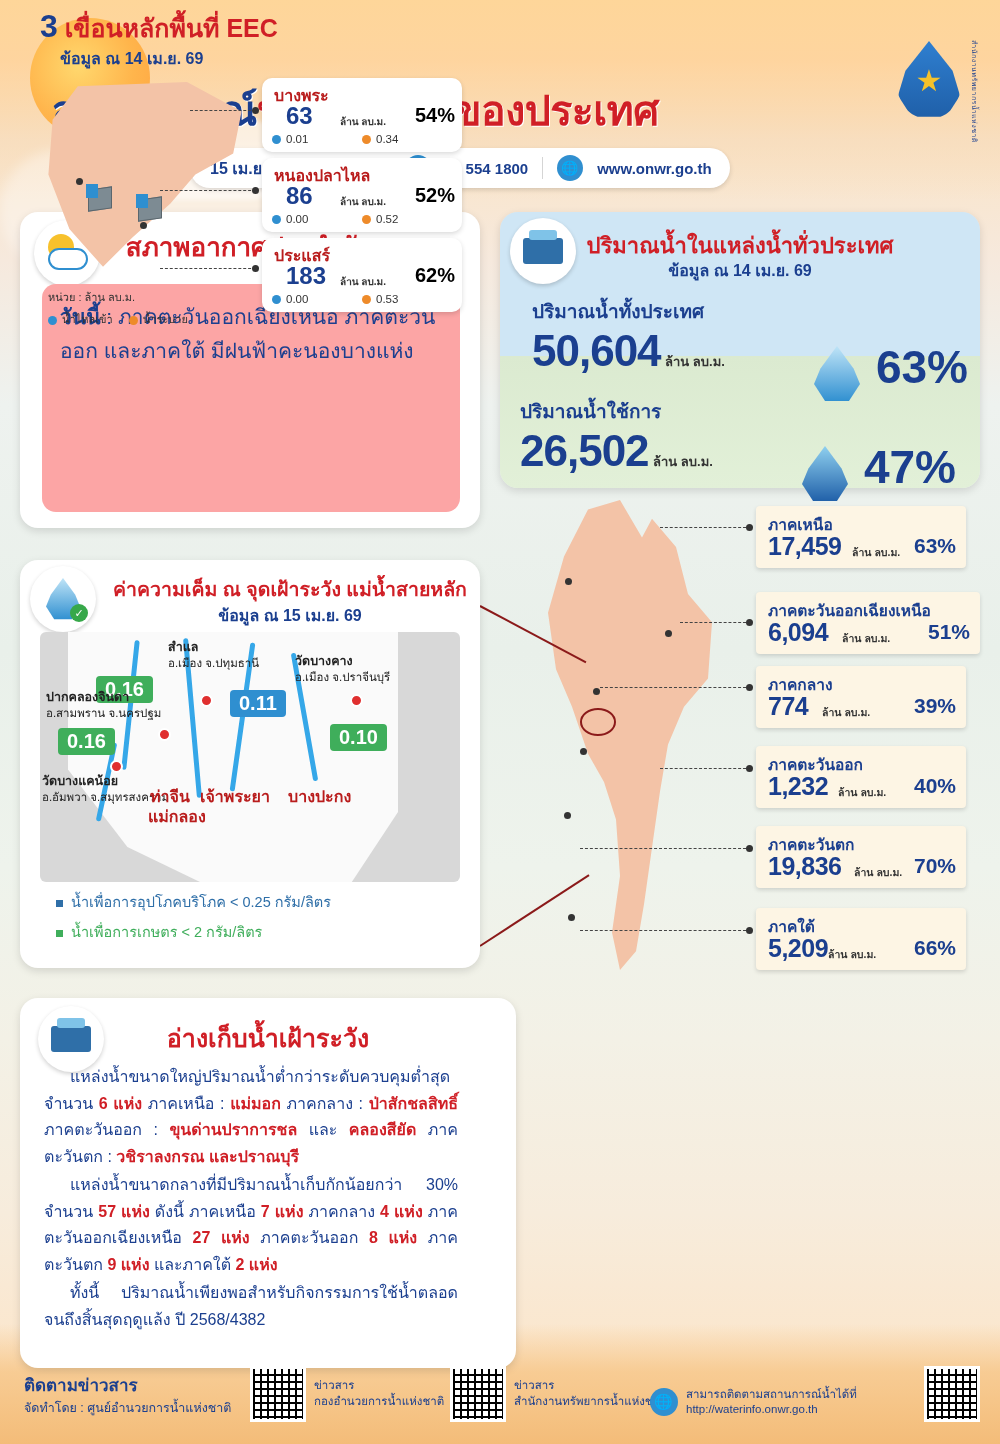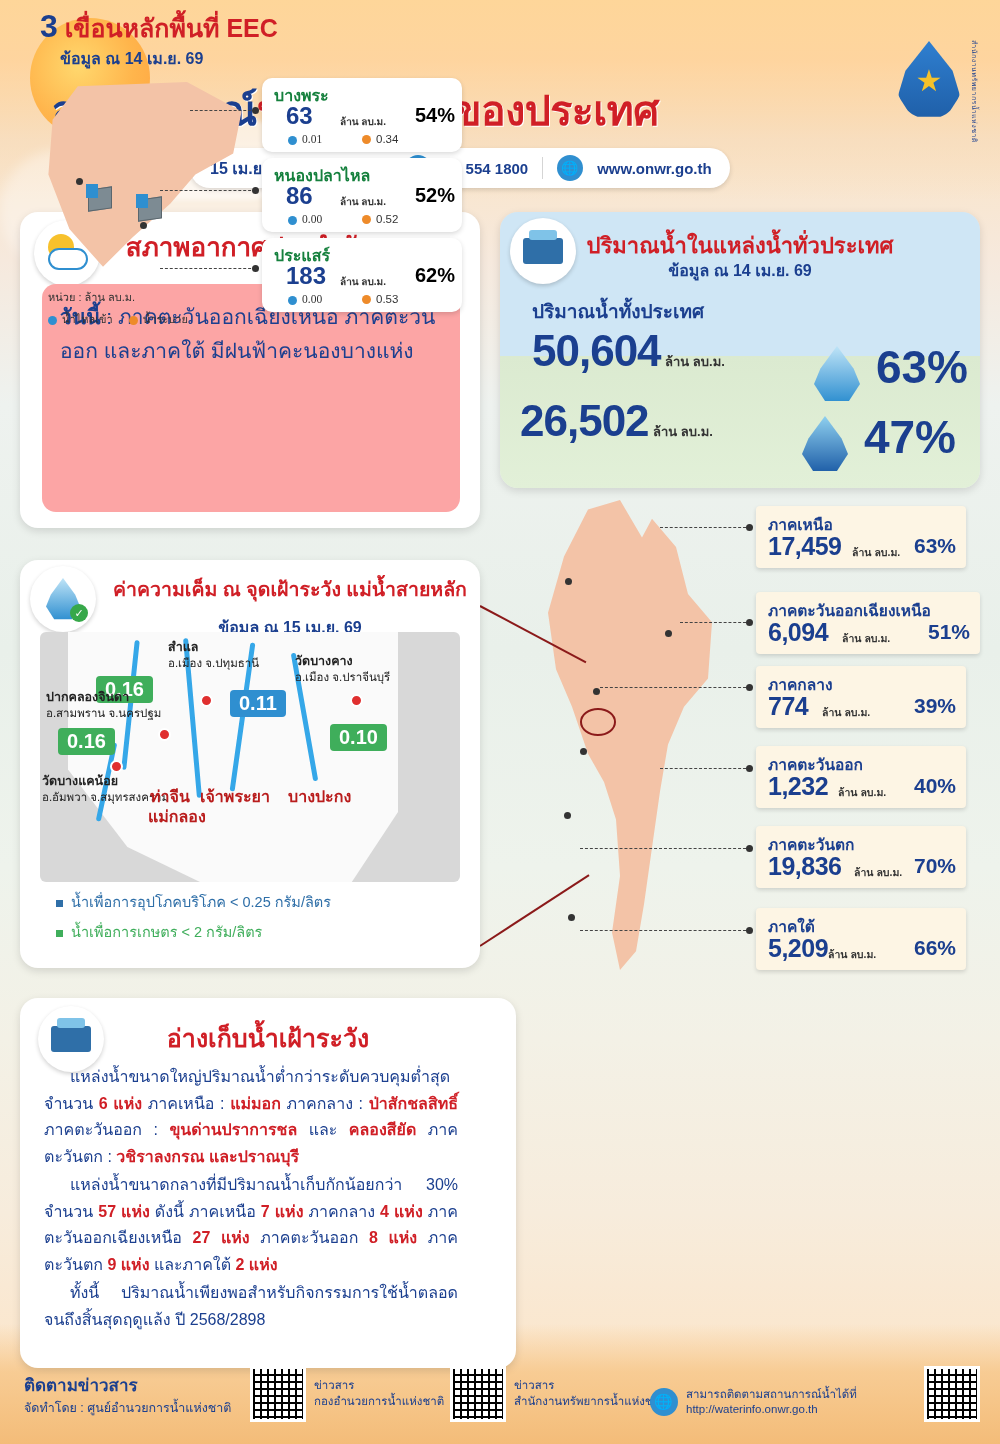--- a/index.html
+++ b/index.html
@@ -143,21 +143,21 @@
   .bigdrop {
     position:absolute; right: 112px; top: 20px; width: 46px; height: 56px;
     background: linear-gradient(180deg,#bfe4f7,#2f8fd0);
     clip-path: polygon(50% 0%, 86% 40%, 100% 68%, 76% 98%, 24% 98%, 0% 68%, 14% 40%);
   }
   .bigdrop.dark { background: linear-gradient(180deg,#8fd0ef,#1f5fa8); }
 
   
   #salinity { left: 20px; top: 560px; width: 460px; height: 408px; background:#fff; }
   #salinity .hdr { position:absolute; left: 92px; top: 14px; width: 356px; text-align:center; font-size: 19.5px; color:#d01f26; font-weight:bold;}
-  #salinity .sub { position:absolute; left: 92px; top: 55px; width: 356px; text-align:center; font-size: 16px; color:#1b3f8f; font-weight:bold;}
+  #salinity .sub { position:absolute; left: 92px; top: 43px; width: 356px; text-align:center; font-size: 16px; color:#1b3f8f; font-weight:bold;}
   .salicon { position:absolute; left: 10px; top: 6px; width: 66px; height:66px; border-radius:50%; background:#fff;box-shadow:0 2px 4px rgba(0,0,0,.18); display:flex;align-items:center;justify-content:center;}
   .salicon .dd { width:34px;height:42px;background:linear-gradient(180deg,#bfe4f7,#2f8fd0); clip-path: polygon(50% 0%, 86% 40%, 100% 68%, 76% 98%, 24% 98%, 0% 68%, 14% 40%);}
   .salicon .chk { position:absolute; right:8px; bottom:10px; width:18px;height:18px;border-radius:50%;background:#37a84a;color:#fff;font-size:11px;display:flex;align-items:center;justify-content:center;}
   .salmap {
     position:absolute; left: 20px; top: 72px; width: 420px; height: 250px;
     background: #d8d8d8; border-radius: 6px; overflow:hidden;
   }
   .salmap .landmass {
     position:absolute; left:28px; top:0px; width:330px; height:250px;
     background:#fafafa;
@@ -230,26 +230,26 @@
     background:#f3c3a7;
     clip-path: polygon(18% 2%, 70% 0%, 96% 14%, 92% 34%, 74% 44%, 62% 58%, 44% 74%, 30% 88%, 14% 70%, 4% 44%, 6% 18%);
   }
   .damsym { position:absolute; width: 30px; height: 34px; }
   .damsym .b { position:absolute; left:4px; top:8px; width: 24px; height: 22px; background:#7d8b93; transform: skewY(-8deg); border:1px solid #5a666d;}
   .damsym .w { position:absolute; left:2px; top:4px; width: 12px; height: 14px; background:#2f8fd0; }
   .eecbox {
     position:absolute; width: 200px; height: 74px; background:#fff; border-radius:10px;
     box-shadow: 0 2px 5px rgba(0,0,0,.15);
   }
-  .eecbox .ename { position:absolute; left: 12px; top: 5px; font-size: 16px; font-weight:bold; color:#15803d;}
+  .eecbox .ename { position:absolute; left: 12px; top: 5px; font-size: 16px; font-weight:bold; color:#b91c1c;}
   .eecbox .enum { position:absolute; left: 24px; top: 24px; font-size: 24px; font-weight:bold; color:#1b3f8f;}
   .eecbox .eunit { position:absolute; left: 78px; top: 36px; font-size: 10px; font-weight:bold; color:#333;}
   .eecbox .epct { position:absolute; right: 7px; top: 26px; font-size: 20px; font-weight:bold; color:#000000;margin-left:6px;}
   .eecbox .inflow, .eecbox .outflow { position:absolute; bottom: 7px; font-size: 11.5px; color:#333;}
-  .eecbox .inflow { left: 26px; font-family: Liberation Serif, serif; }
+  .eecbox .inflow { left: 10px; }
   .eecbox .outflow { left: 100px; }
   .cdot { display:inline-block; width:9px;height:9px;border-radius:50%; margin-right:5px; vertical-align:middle;}
   .cdot.blue{background:#2f8fd0;} .cdot.orange{background:#ee8b2a;}
   .eeclegend { position:absolute; left: 48px; top: 288px; font-size: 11px; color:#333; }
 
   
   .footer { position:absolute; left:0; bottom:0; width:1000px; height: 96px; }
   .qr { width: 56px; height: 56px; background:#fff; padding:3px; }
   .qr-inner { width:100%;height:100%;
     background-image:
@@ -319,20 +319,21 @@
       <div class="lbl">ปริมาณน้ำทั้งประเทศ</div>
       <div style="position:relative;">
         <span class="num">50,604</span>
         <span class="unit">ล้าน ลบ.ม.</span>
         <div class="bigdrop"></div>
         <span class="pct">63%</span>
       </div>
     </div>
 
     <div class="row-vol" style="top:184px;">
+      <div class="lbl">ปริมาณน้ำใช้การ</div>
       <div style="position:relative;">
         <span class="num">26,502</span>
         <span class="unit">ล้าน ลบ.ม.</span>
         <div class="bigdrop dark"></div>
         <span class="pct">47%</span>
       </div>
     </div>
   </div>
 
   <div class="thmap">
@@ -466,21 +467,21 @@
         <div class="d1"></div>
       </div>
     <div class="hdr">อ่างเก็บน้ำเฝ้าระวัง</div>
     <div class="body">
       <p class="ind" style="margin:0 0 2px 0;">
         <span>แหล่งน้ำขนาดใหญ่ปริมาณน้ำต่ำกว่าระดับควบคุมต่ำสุด จำนวน </span><span class="hl">6 แห่ง</span><span> ภาคเหนือ : </span><span class="hl">แม่มอก</span><span> ภาคกลาง : </span><span class="hl">ป่าสักชลสิทธิ์</span><span> ภาคตะวันออก : </span><span class="hl">ขุนด่านปราการชล</span><span> และ </span><span class="hl">คลองสียัด</span><span> ภาคตะวันตก : </span><span class="hl">วชิราลงกรณ และปราณบุรี</span>
       </p>
       <p class="ind" style="margin:0 0 2px 0;">
         <span>แหล่งน้ำขนาดกลางที่มีปริมาณน้ำเก็บกักน้อยกว่า 30% จำนวน </span><span class="hl">57 แห่ง</span><span> ดังนี้ ภาคเหนือ </span><span class="hl">7 แห่ง</span><span> ภาคกลาง </span><span class="hl">4 แห่ง</span><span> ภาคตะวันออกเฉียงเหนือ </span><span class="hl">27 แห่ง</span><span> ภาคตะวันออก </span><span class="hl">8 แห่ง</span><span> ภาคตะวันตก </span><span class="hl">9 แห่ง</span><span> และภาคใต้ </span><span class="hl">2 แห่ง</span>
       </p>
-      <p class="ind" style="margin:0;">ทั้งนี้ ปริมาณน้ำเพียงพอสำหรับกิจกรรมการใช้น้ำตลอดจนถึงสิ้นสุดฤดูแล้ง ปี 2568/2898</p>
+      <p class="ind" style="margin:0;">ทั้งนี้ ปริมาณน้ำเพียงพอสำหรับกิจกรรมการใช้น้ำตลอดจนถึงสิ้นสุดฤดูแล้ง ปี 2568/4382</p>
     </div>
   </div>
 
   <div id="eec">
     <div class="hdr">
       <span class="three">3</span>
       <span>เขื่อนหลักพื้นที่ EEC</span>
     </div>
     <div class="sub">ข้อมูล ณ 14 เม.ย. 69</div>
 

